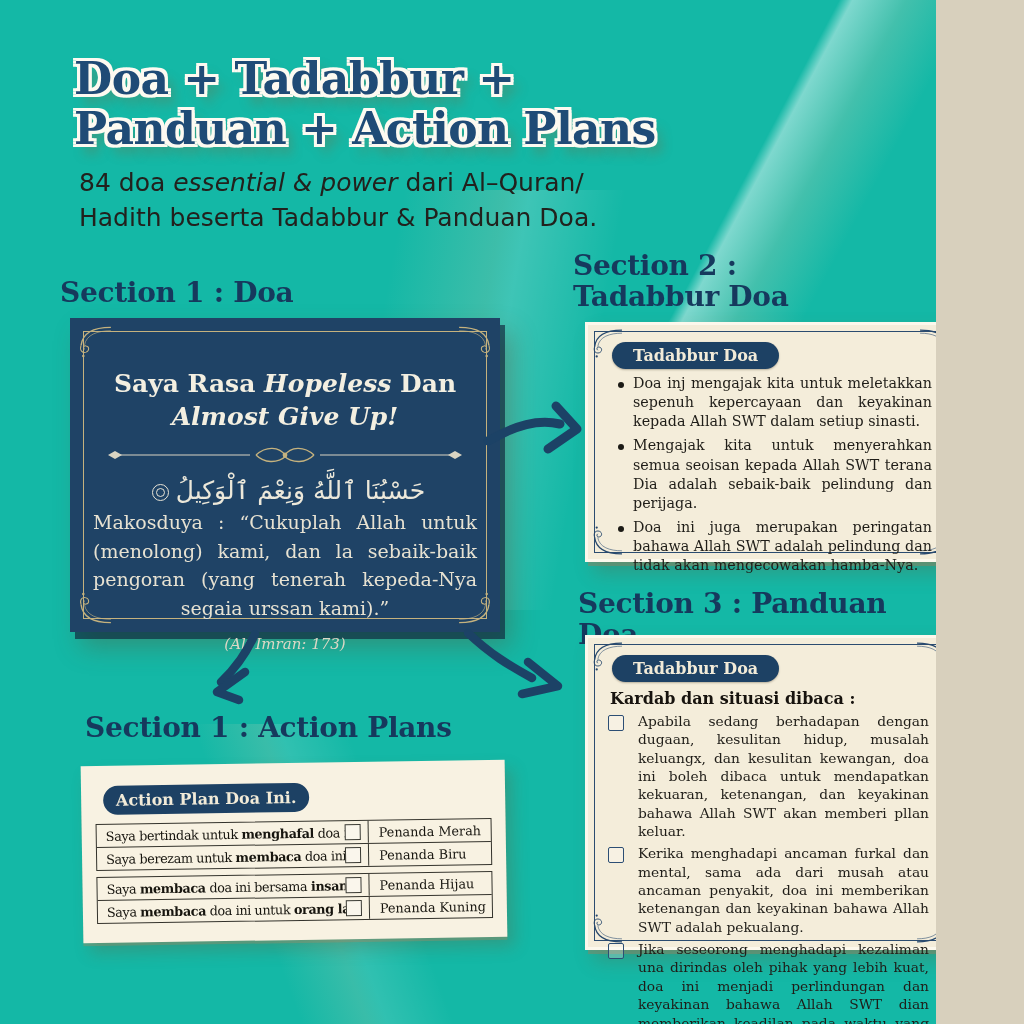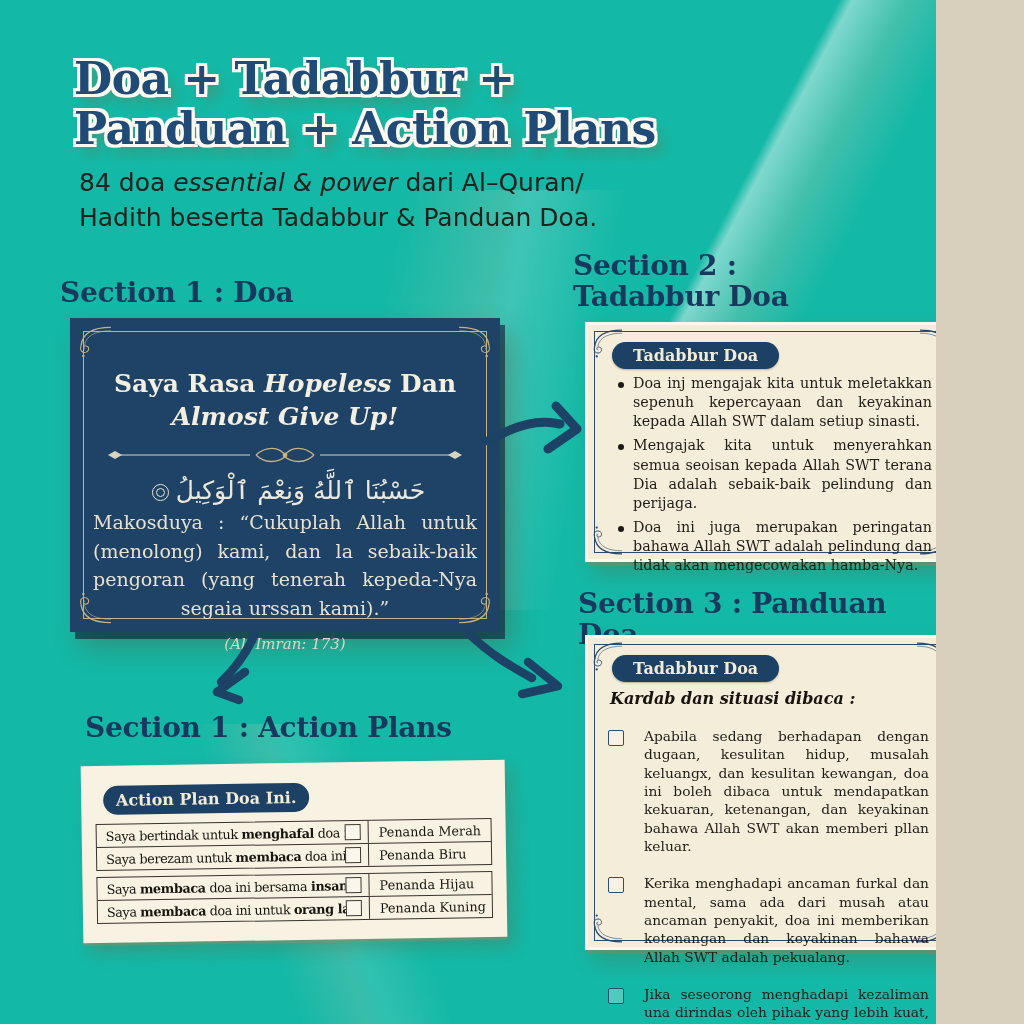--- a/index.html
+++ b/index.html
@@ -80,22 +80,22 @@
   .badge{
     display:inline-block;background:#1d4164;color:#f2ebd8;border-radius:999px;
     padding:4px 21px;font-weight:700;font-size:16px;margin-left:4px;
     box-shadow:0 1px 2px rgba(40,30,10,0.3);
   }
 
   .bullet-item{display:flex;gap:9px;margin-top:5px;}
   .dot{width:6px;height:6px;border-radius:50%;background:#1b1a15;margin-top:8px;margin-left:10px;flex:none;}
   .bi-text{font-size:14.3px;line-height:1.34;color:#1f1d18;text-align:justify;}
 
-  .subhead{font-size:16px;font-weight:700;font-style:italic;color:#17130e;margin:7px 0 2px 2px;}
-  .check-item{display:flex;gap:20px;margin-top:19px;}
+  .subhead{font-size:16px;font-weight:700;color:#17130e;margin:7px 0 2px 2px;}
+  .check-item{display:flex;gap:14px;margin-top:4px;}
   .cb{width:14px;height:14px;border:1.8px solid #2c4e74;border-radius:2px;flex:none;margin-top:3px;background:rgba(255,255,255,0.25);}
   .ci-text{font-size:13.8px;line-height:1.33;color:#1f1d18;text-align:justify;}
 
   
   .card4{
     position:absolute;left:82px;top:763px;width:424px;height:177px;
     background:#f8f2e2;transform:rotate(-0.9deg);
     box-shadow:0 3px 0 rgba(160,140,100,0.4), 7px 10px 16px rgba(110,90,55,0.28);
     padding:20px 14px 0 14px;box-sizing:border-box;
   }

